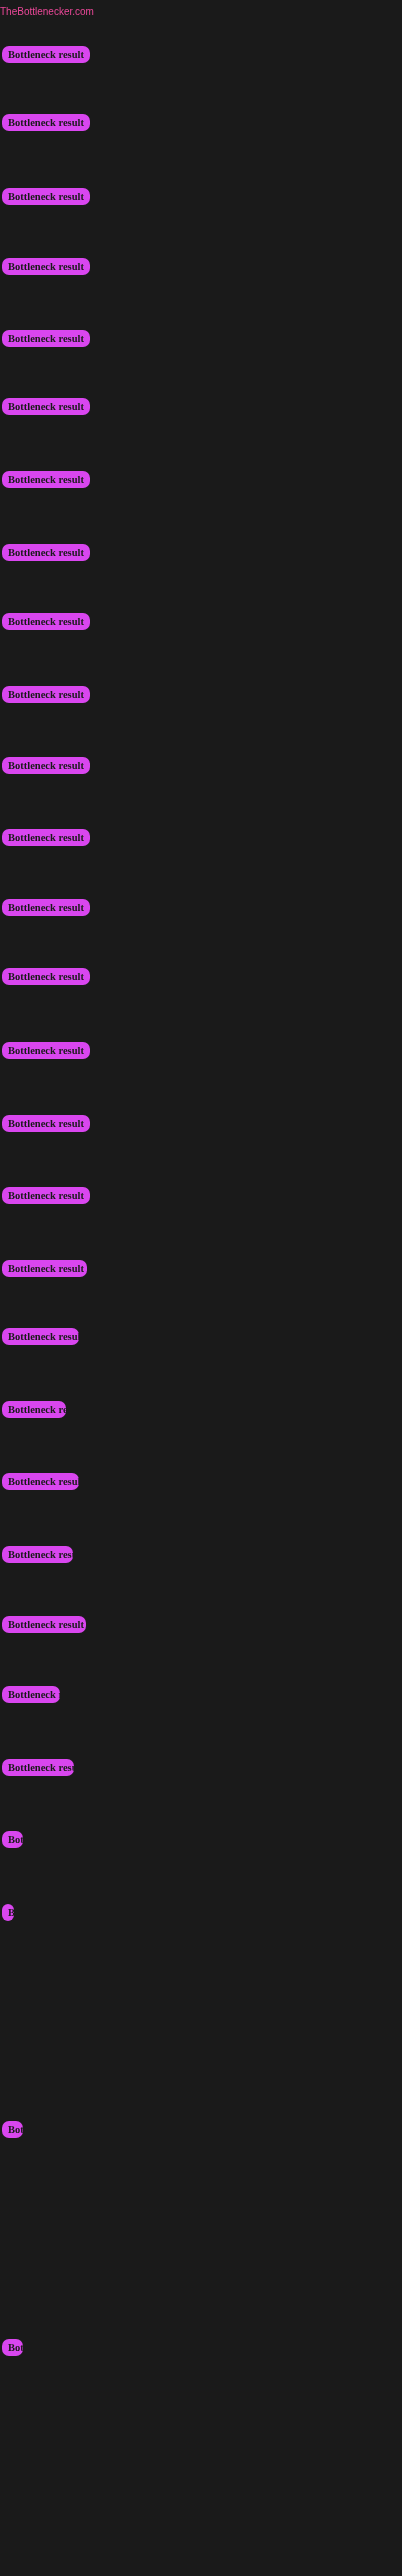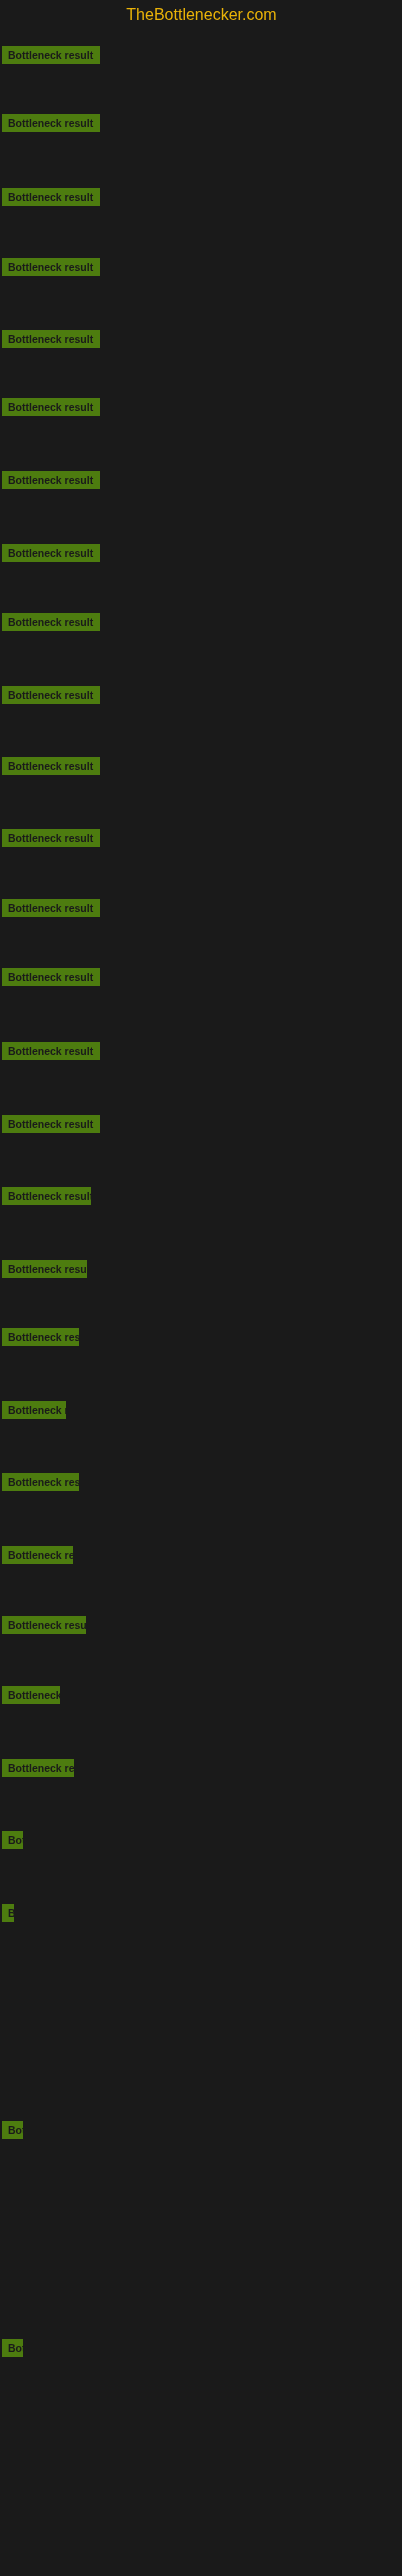--- a/index.html
+++ b/index.html
@@ -8,40 +8,40 @@
       box-sizing: border-box;
     }
     body {
       width: 403px;
       min-height: 2576px;
       background-color: #1a1a1a;
       font-family: Arial, sans-serif;
       position: relative;
     }
     .site-title {
-      text-align: center;
-      color: #eab308;
-      font-size: 16px;
+      color: #ec4899;
+      font-size: 10px;
       padding: 6.4px 0;
       background-color: #1a1a1a;
     }
     .bottleneck-item {
       position: absolute;
       left: 1.6px;
     }
     .bottleneck-badge {
-      background-color: #4d7c0f;
+      background-color: #d946ef;
       color: #1a1a1a;
       font-size: 10.5px;
       font-weight: bold;
       padding: 3.2px 6.4px;
-      border-radius: 0;
+      border-radius: 7px;
       white-space: nowrap;
       overflow: hidden;
       display: inline-block;
+      font-family: Liberation Serif, serif;
     }
   </style>
 </head>
 <body>
 
 <div class="site-title">
   <span>TheBottlenecker.com</span>
 </div>
 
 <div id="items-container">

